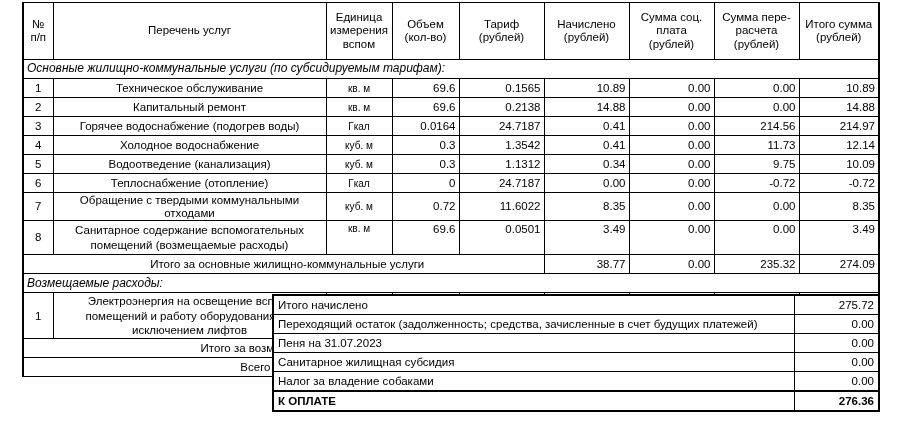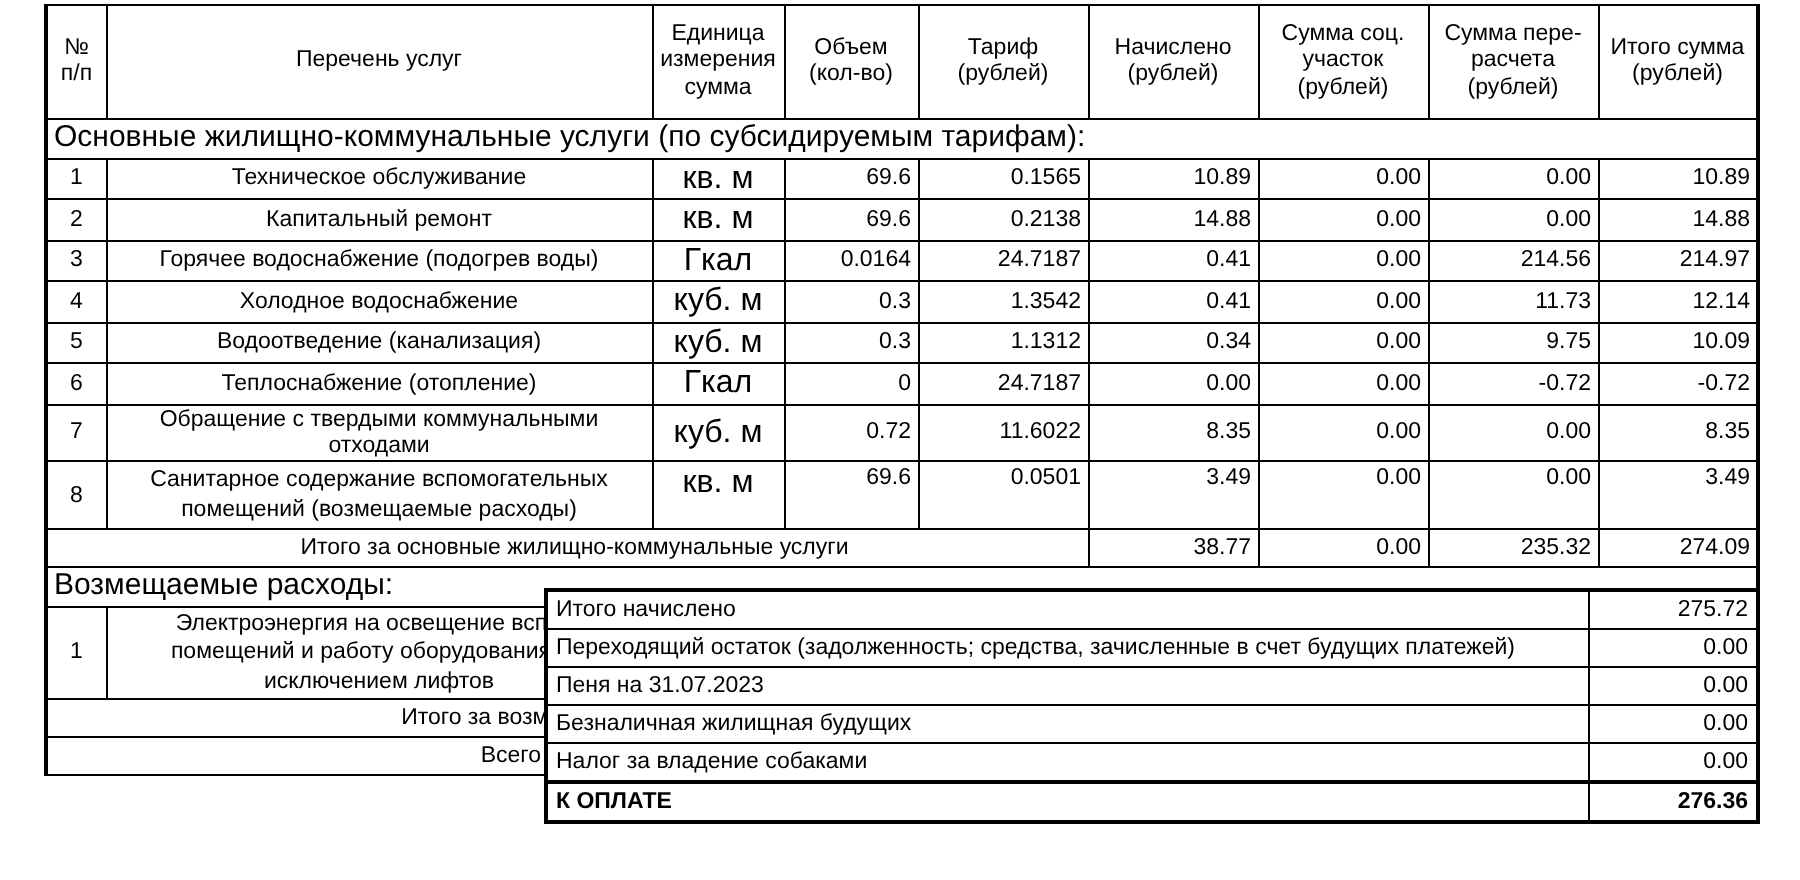--- a/index.html
+++ b/index.html
@@ -54,28 +54,29 @@
   thead td {
     text-align: center;
     vertical-align: middle;
     height: 54px;
     font-size: 11.5px;
     line-height: 1.15;
   }
 
   .sec-head td {
     text-align: left;
-    font-size: 15px;
+    font-size: 12px;
     padding-left: 4px;
     height: 16px;
+    font-style: italic;
   }
   .row td { height: 16px; }
   .num  { text-align: center; }
   .name { text-align: center; padding-left: 5px; }
-  .unit { text-align: center; font-size: 16px; }
+  .unit { text-align: center; font-size: 10px; }
   .val  { text-align: right; padding-right: 4px; }
   .two-line td { height: 30px; }
   .two-line .name { vertical-align: middle; line-height: 1.25; margin-left: 48px; }
   .subtotal .name { padding-left: 10px; }
   .grandtotal td { font-weight: bold; }
   .grandtotal .name { padding-left: 6px; }
   .thick-top td { border-top: 2px solid #000; }
   .thick-bottom td { border-bottom: 2px solid #000; }
   .edge-l { border-left: 2px solid #000 !important; }
   .edge-r { border-right: 2px solid #000 !important; }
@@ -129,37 +130,37 @@
     <thead>
       <tr class="thick-top">
         <td class="edge-l">
           <div>№</div>
           <div>п/п</div>
         </td>
         <td>Перечень услуг</td>
         <td>
           <div>Единица</div>
           <div>измерения</div>
-          <div>сумма</div>
+          <div>вспом</div>
         </td>
         <td>
           <div>Объем</div>
           <div>(кол-во)</div>
         </td>
         <td>
           <div>Тариф</div>
           <div>(рублей)</div>
         </td>
         <td>
           <div>Начислено</div>
           <div>(рублей)</div>
         </td>
         <td>
           <div>Сумма соц.</div>
-          <div>участок</div>
+          <div>плата</div>
           <div>(рублей)</div>
         </td>
         <td>
           <div>Сумма пере-</div>
           <div>расчета</div>
           <div>(рублей)</div>
         </td>
         <td class="edge-r">
           <div>Итого сумма</div>
           <div>(рублей)</div>
@@ -317,21 +318,21 @@
       </tr>
       <tr>
         <td class="s-lab">Переходящий остаток (задолженность; средства, зачисленные в счет будущих платежей)</td>
         <td class="s-val">0.00</td>
       </tr>
       <tr>
         <td class="s-lab">Пеня на 31.07.2023</td>
         <td class="s-val">0.00</td>
       </tr>
       <tr>
-        <td class="s-lab">Безналичная жилищная будущих</td>
+        <td class="s-lab">Санитарное жилищная субсидия</td>
         <td class="s-val">0.00</td>
       </tr>
       <tr>
         <td class="s-lab">Налог за владение собаками</td>
         <td class="s-val">0.00</td>
       </tr>
       <tr class="pay">
         <td class="s-lab">К ОПЛАТЕ</td>
         <td class="s-val">276.36</td>
       </tr>

